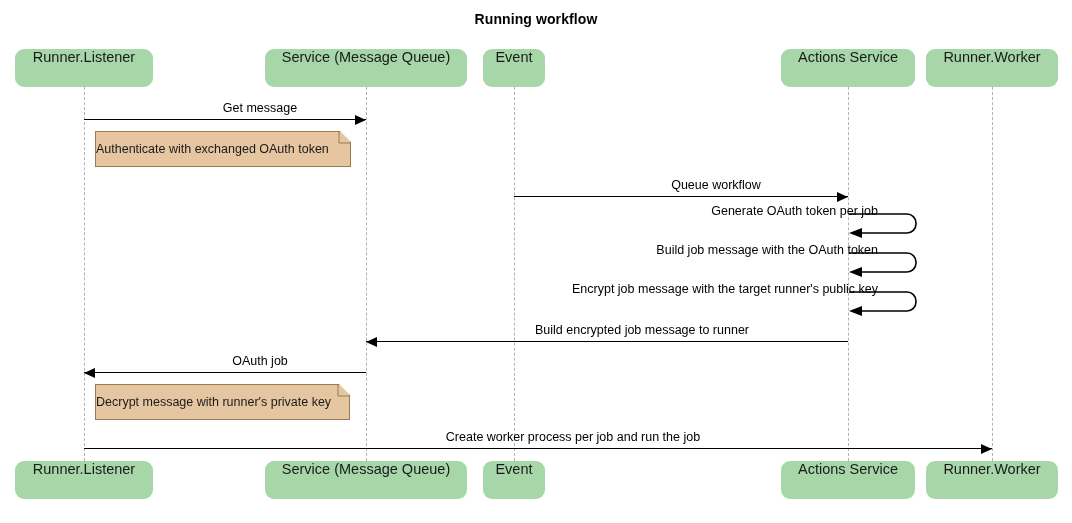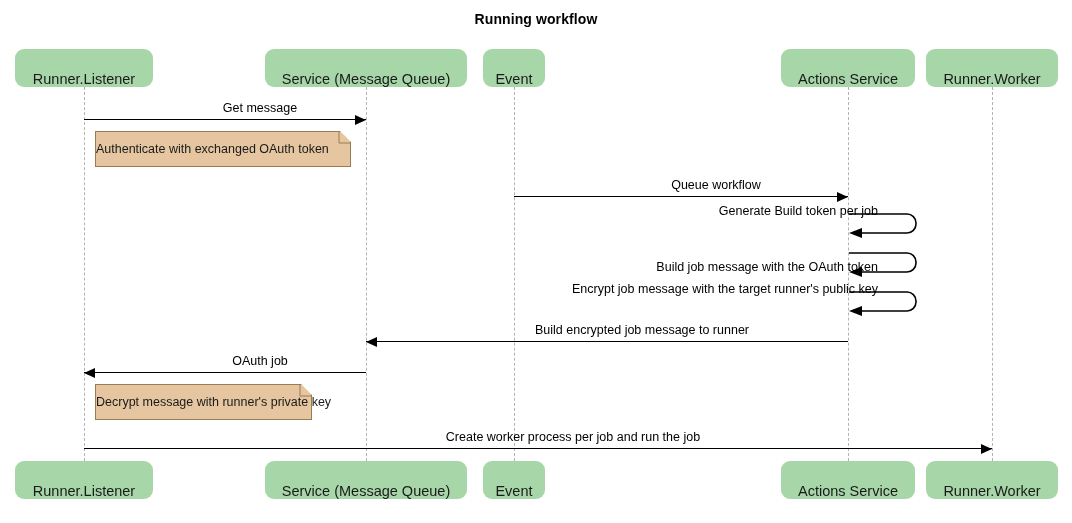--- a/index.html
+++ b/index.html
@@ -32,21 +32,21 @@
     letter-spacing: 0.1px;
     white-space: nowrap;
   }
   
   .participant {
     position: absolute;
     height: 38px;
     background: #a7d7a9;
     border-radius: 9px;
     display: flex;
-    align-items: flex-end;
+    align-items: flex-start;
     justify-content: center;
     box-sizing: border-box;
     color: #1a1a1a;
     font-size: 14.5px;
     white-space: nowrap;
     padding: 0 10px;
   }
   
   .lifeline {
     position: absolute;
@@ -180,28 +180,28 @@
       <div class="msg-label center" style="left: 225px; top: 101px;">Get message</div>
       <div class="msg-line" style="left: 514px; top: 196px; width: 334px;"></div>
       <div class="arrowhead right" style="top: 191.8px; left: 837px;"></div>
       <div class="msg-label center" style="left: 681px; top: 178px; text-align: right;">Queue workflow</div>
       <div class="selfloop" style="left: 848px; top: 213px;">
         <svg width="74" height="30">
           <path d="M 1 1 H 59 A 9 9 0 0 1 68 10 V 11 A 9 9 0 0 1 59 20 H 13" fill="none" stroke="#000000" stroke-width="1.6"></path>
           <polygon points="1,20 14,15 14,25" fill="#000000"></polygon>
         </svg>
       </div>
-      <div class="msg-label rightalign" style="left: 843px; top: 204px;">Generate Build token per job</div>
+      <div class="msg-label rightalign" style="left: 843px; top: 204px;">Generate OAuth token per job</div>
       <div class="selfloop" style="left: 848px; top: 252px;">
         <svg width="74" height="30">
           <path d="M 1 1 H 59 A 9 9 0 0 1 68 10 V 11 A 9 9 0 0 1 59 20 H 13" fill="none" stroke="#000000" stroke-width="1.6"></path>
           <polygon points="1,20 14,15 14,25" fill="#000000"></polygon>
         </svg>
       </div>
-      <div class="msg-label rightalign" style="left: 843px; top: 260px;">Build job message with the OAuth token</div>
+      <div class="msg-label rightalign" style="left: 843px; top: 243px;">Build job message with the OAuth token</div>
       <div class="selfloop" style="left: 848px; top: 291px;">
         <svg width="74" height="30">
           <path d="M 1 1 H 59 A 9 9 0 0 1 68 10 V 11 A 9 9 0 0 1 59 20 H 13" fill="none" stroke="#000000" stroke-width="1.6"></path>
           <polygon points="1,20 14,15 14,25" fill="#000000"></polygon>
         </svg>
       </div>
       <div class="msg-label rightalign" style="left: 843px; top: 282px;">Encrypt job message with the target runner's public key</div>
       <div class="msg-line" style="left: 366px; top: 341px; width: 482px;"></div>
       <div class="arrowhead left" style="top: 336.8px; left: 366px;"></div>
       <div class="msg-label center" style="left: 607px; top: 323px;">Build encrypted job message to runner</div>
@@ -213,21 +213,21 @@
       <div class="msg-label center" style="left: 538px; top: 430px;">Create worker process per job and run the job</div>
     </div>
   <div id="notes">
       <div class="note" style="left: 95px; top: 131px; width: 256px; height: 36px;">
         <span>Authenticate with exchanged OAuth token</span>
         <div class="note-fold"></div>
         <svg class="note-fold-edge" viewBox="0 0 15 15">
           <path d="M 3 0 L 3 12 L 15 12" fill="none" stroke="#9a7b52" stroke-width="1"></path>
         </svg>
       </div>
-      <div class="note" style="left: 95px; top: 384px; width: 217px; height: 36px; text-align: center;">
+      <div class="note" style="left: 95px; top: 384px; width: 255px; height: 36px; text-align: center;">
         <span>Decrypt message with runner's private key</span>
         <div class="note-fold"></div>
         <svg class="note-fold-edge" viewBox="0 0 15 15">
           <path d="M 3 0 L 3 12 L 15 12" fill="none" stroke="#9a7b52" stroke-width="1"></path>
         </svg>
       </div>
     </div>
 
 </div>
 

